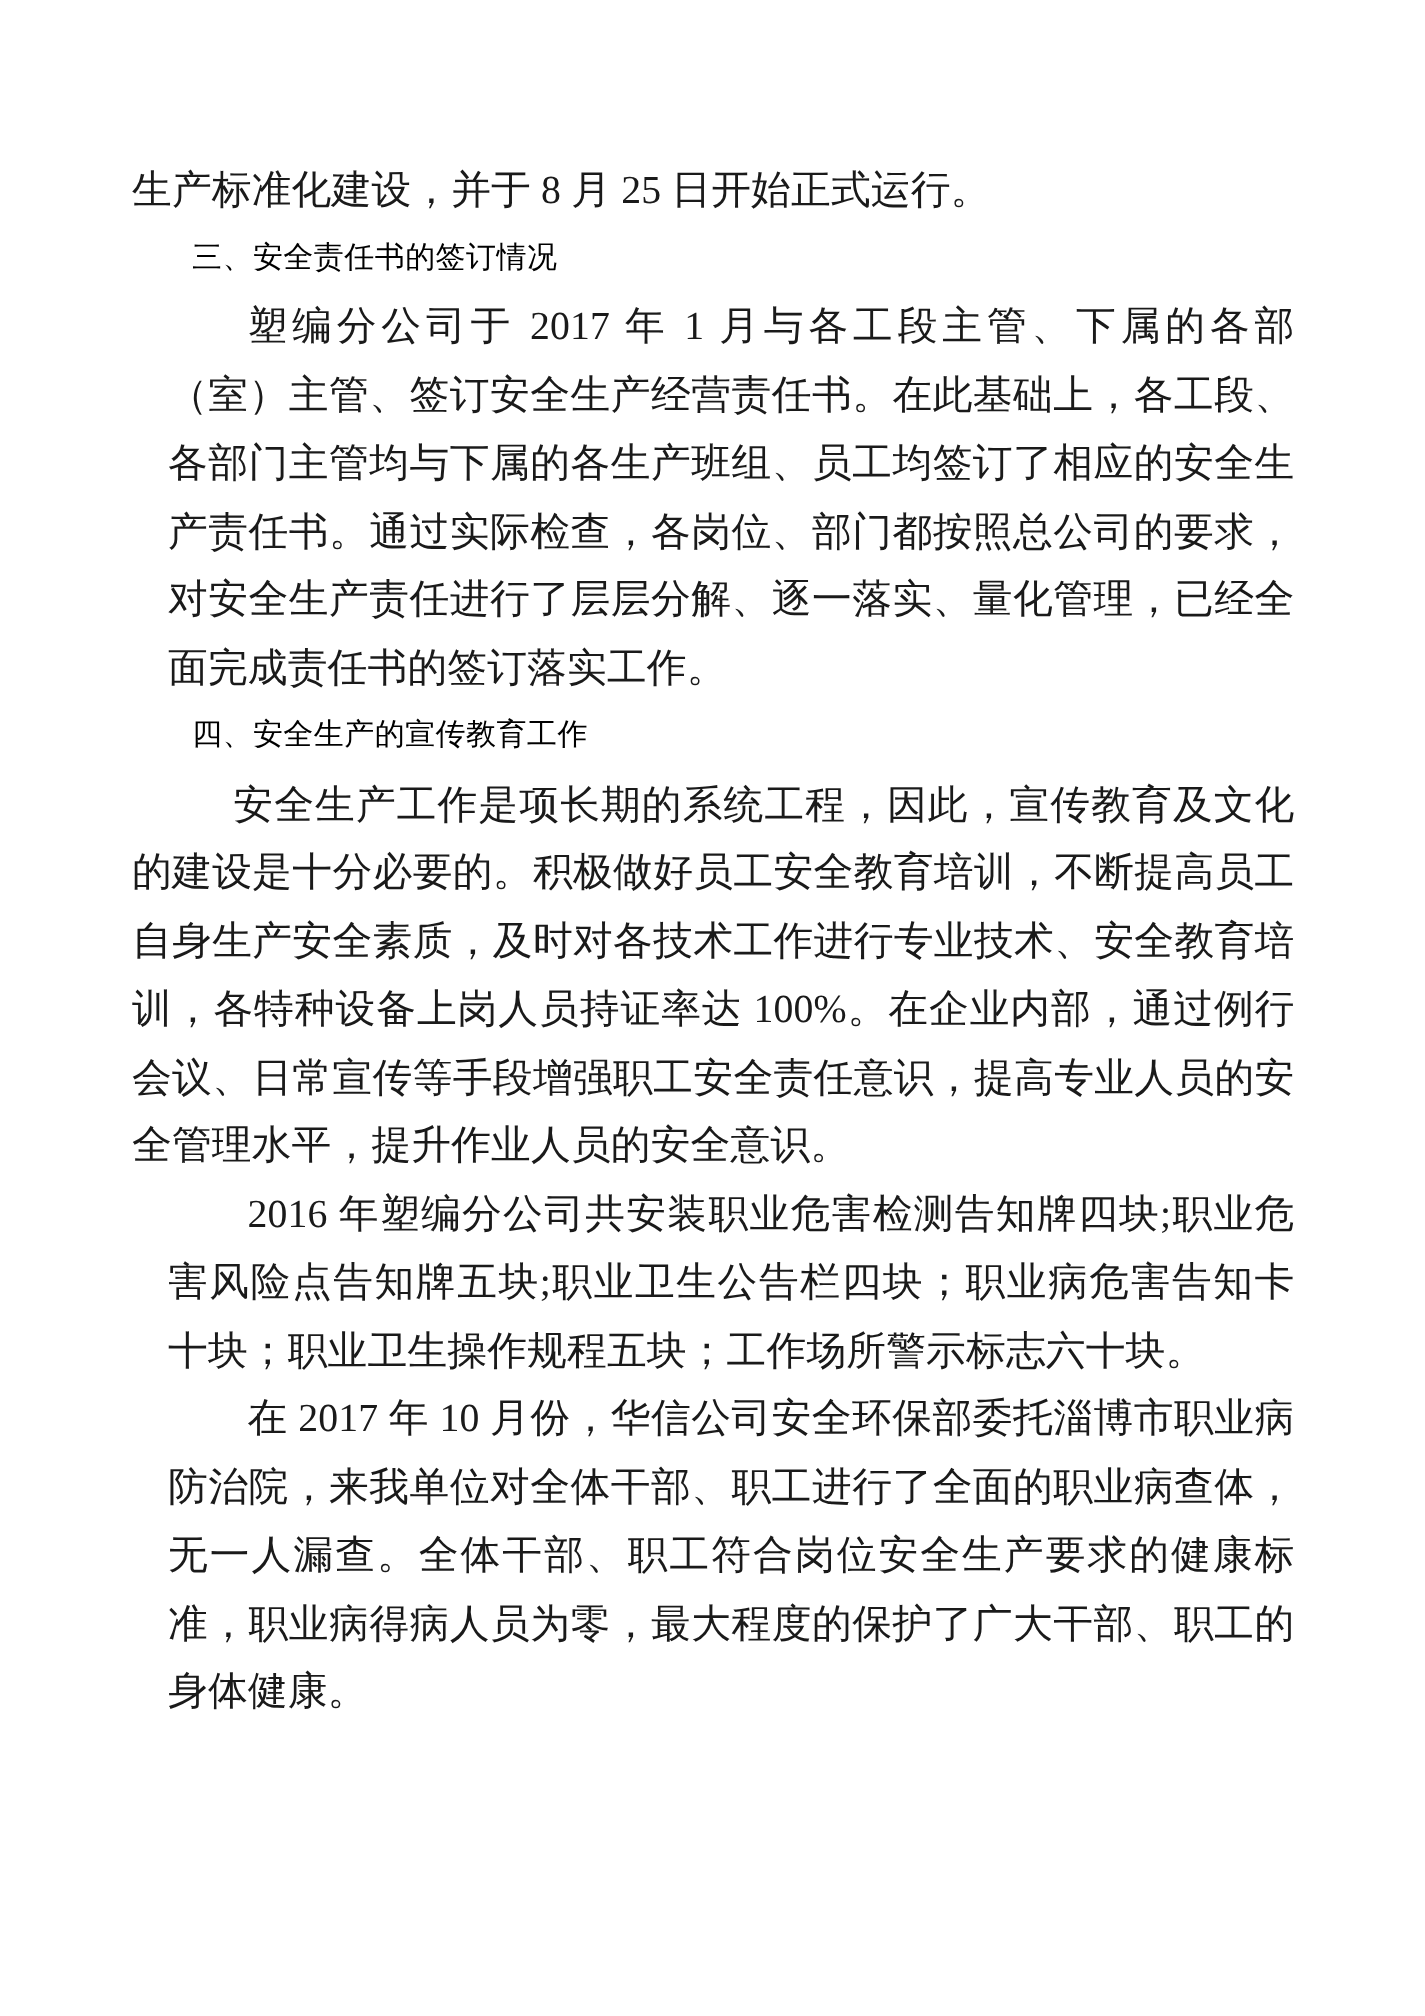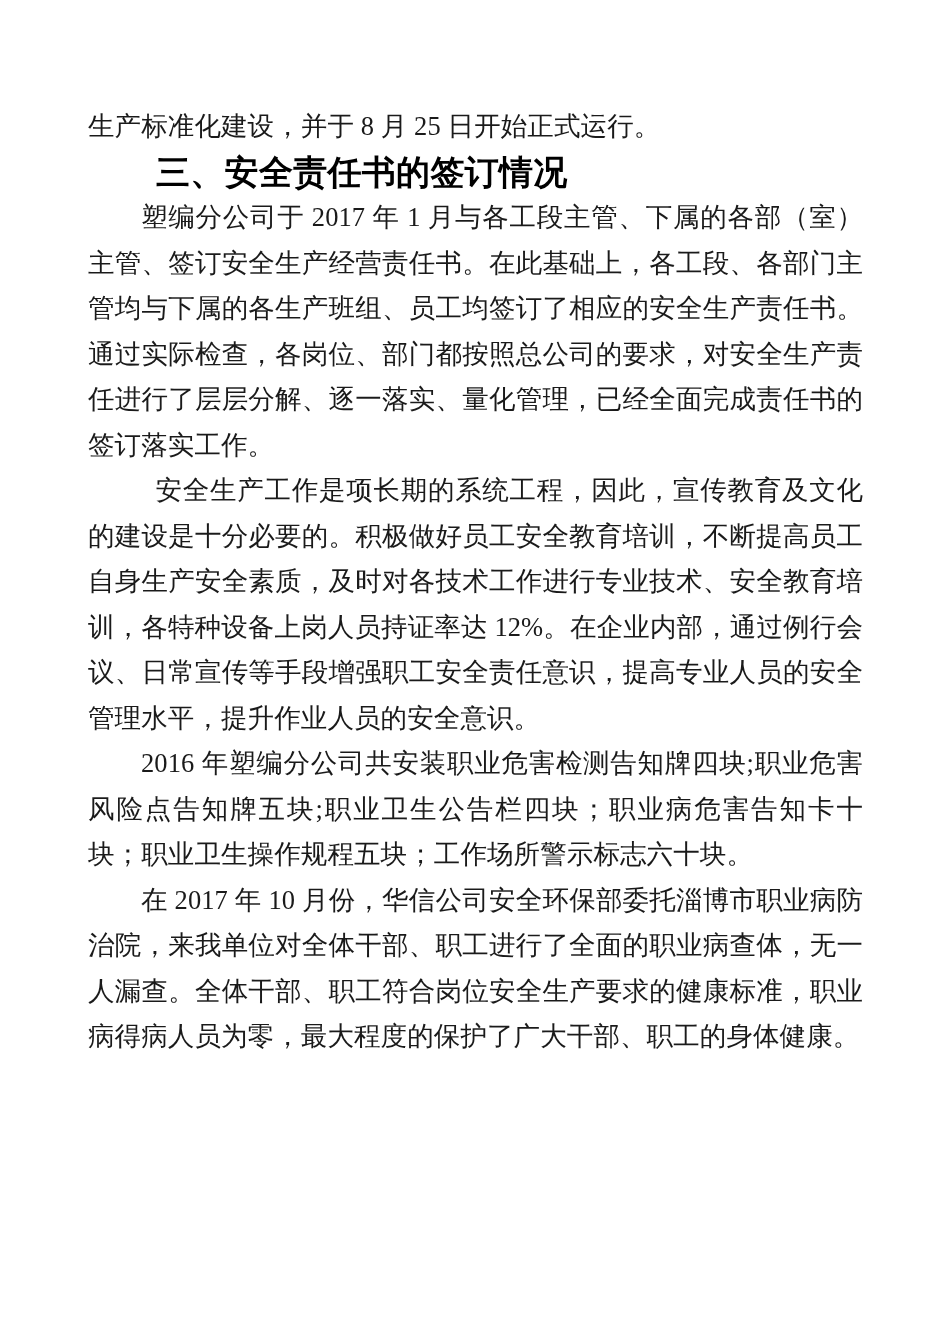--- a/index.html
+++ b/index.html
@@ -31,40 +31,42 @@
     text-justify: inter-ideograph;
     letter-spacing: 0.1px;
     -webkit-font-feature-settings: normal;
     font-weight: normal;
   }
   .para.continuation {
     text-indent: 0;
   }
   .para.indent {
     text-indent: 2em;
+    margin-left: 24px;
   }
   .para.indent-wide {
     text-indent: 2.55em;
   }
   .heading {
     font-family: "Liberation Sans", "DejaVu Sans", sans-serif;
-    font-size: 34px;
+    font-size: 20px;
     line-height: 45.5px;
-    font-weight: bold;
+    font-weight: normal;
     color: #000000;
     margin: 0;
     text-indent: 2em;
     letter-spacing: 0.3px;
   }
 </style>
 </head>
 <body>
 
 <div class="page">
   <div class="content" id="content-root">
       <p class="para continuation">生产标准化建设，并于 8 月 25 日开始正式运行。</p>
       <p class="heading">三、安全责任书的签订情况</p>
       <p class="para indent">塑编分公司于 2017 年 1 月与各工段主管、下属的各部（室）主管、签订安全生产经营责任书。在此基础上，各工段、各部门主管均与下属的各生产班组、员工均签订了相应的安全生产责任书。通过实际检查，各岗位、部门都按照总公司的要求，对安全生产责任进行了层层分解、逐一落实、量化管理，已经全面完成责任书的签订落实工作。</p>
-      <p class="para indent-wide">安全生产工作是项长期的系统工程，因此，宣传教育及文化的建设是十分必要的。积极做好员工安全教育培训，不断提高员工自身生产安全素质，及时对各技术工作进行专业技术、安全教育培训，各特种设备上岗人员持证率达 12%。在企业内部，通过例行会议、日常宣传等手段增强职工安全责任意识，提高专业人员的安全管理水平，提升作业人员的安全意识。</p>
+      <p class="heading">四、安全生产的宣传教育工作</p>
+      <p class="para indent-wide">安全生产工作是项长期的系统工程，因此，宣传教育及文化的建设是十分必要的。积极做好员工安全教育培训，不断提高员工自身生产安全素质，及时对各技术工作进行专业技术、安全教育培训，各特种设备上岗人员持证率达 100%。在企业内部，通过例行会议、日常宣传等手段增强职工安全责任意识，提高专业人员的安全管理水平，提升作业人员的安全意识。</p>
       <p class="para indent">2016 年塑编分公司共安装职业危害检测告知牌四块;职业危害风险点告知牌五块;职业卫生公告栏四块；职业病危害告知卡十块；职业卫生操作规程五块；工作场所警示标志六十块。</p>
       <p class="para indent">在 2017 年 10 月份，华信公司安全环保部委托淄博市职业病防治院，来我单位对全体干部、职工进行了全面的职业病查体，无一人漏查。全体干部、职工符合岗位安全生产要求的健康标准，职业病得病人员为零，最大程度的保护了广大干部、职工的身体健康。</p>
     </div>
 </div>
 
 </body></html>

